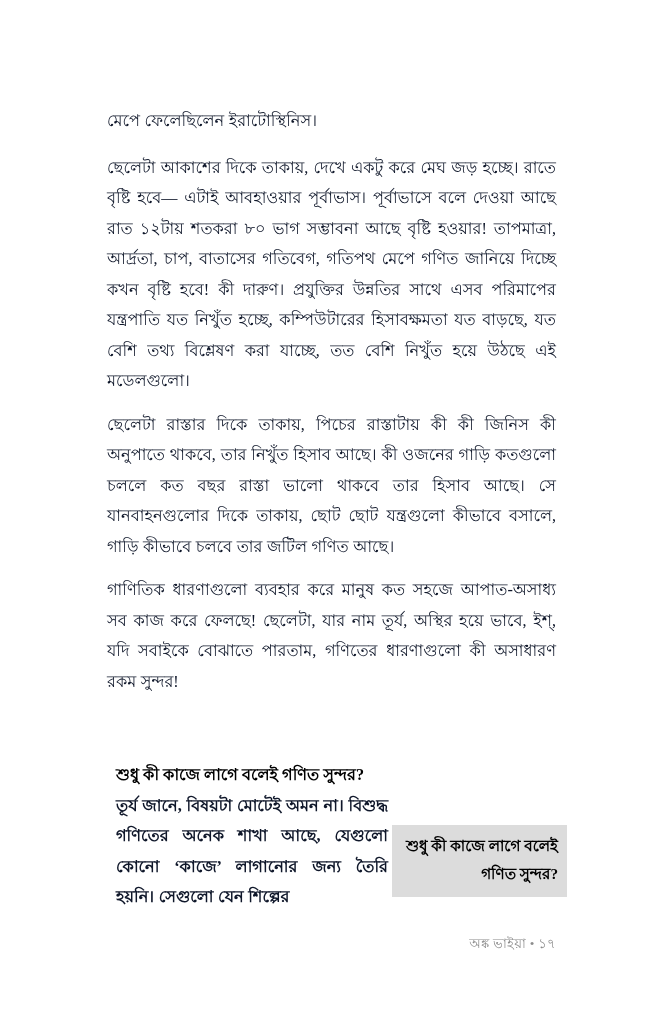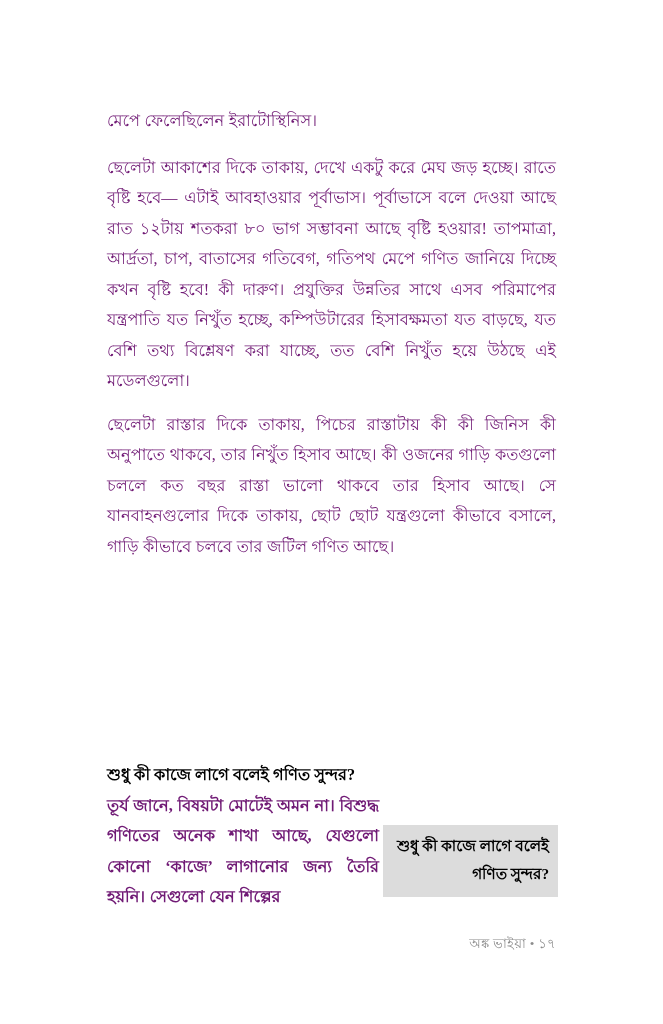--- a/index.html
+++ b/index.html
@@ -33,21 +33,21 @@
   }
 
   .para {
     font-size: 16.2px;
     line-height: 30.5px;
     text-align: justify;
     text-justify: inter-word;
     margin: 0 0 13px 0;
     letter-spacing: 0;
     word-spacing: 0.5px;
-    color: #701a75;
+    color: #0f172a;
   }
 
   .para:last-child {
     margin-bottom: 0;
   }
 
   .para.tight {
     margin-bottom: 12px;
   }
 
@@ -63,21 +63,21 @@
     line-height: 30.5px;
     font-weight: bold;
     text-align: left;
     margin: 0 0 0 0;
     color: #000000;
   }
 
   
   #lower-zone {
     position: absolute;
-    left: 107px;
+    left: 116px;
     top: 760px;
     width: 451px;
   }
 
   #lower-zone .question-heading {
     margin-bottom: 0px;
   }
 
   .columns {
     position: relative;
@@ -140,20 +140,21 @@
 
   <div id="content">
 
     <p class="para frag">মেপে ফেলেছিলেন ইরাটোস্থিনিস।</p>
 
     <p class="para">ছেলেটা আকাশের দিকে তাকায়, দেখে একটু করে মেঘ জড় হচ্ছে। রাতে বৃষ্টি হবে— এটাই আবহাওয়ার পূর্বাভাস। পূর্বাভাসে বলে দেওয়া আছে রাত ১২টায় শতকরা ৮০ ভাগ সম্ভাবনা আছে বৃষ্টি হওয়ার! তাপমাত্রা, আর্দ্রতা, চাপ, বাতাসের গতিবেগ, গতিপথ মেপে গণিত জানিয়ে দিচ্ছে কখন বৃষ্টি হবে! কী দারুণ। প্রযুক্তির উন্নতির সাথে এসব পরিমাপের যন্ত্রপাতি যত নিখুঁত হচ্ছে, কম্পিউটারের হিসাবক্ষমতা যত বাড়ছে, যত বেশি তথ্য বিশ্লেষণ করা যাচ্ছে, তত বেশি নিখুঁত হয়ে উঠছে এই মডেলগুলো।</p>
 
     <p class="para">ছেলেটা রাস্তার দিকে তাকায়, পিচের রাস্তাটায় কী কী জিনিস কী অনুপাতে থাকবে, তার নিখুঁত হিসাব আছে। কী ওজনের গাড়ি কতগুলো চললে কত বছর রাস্তা ভালো থাকবে তার হিসাব আছে। সে যানবাহনগুলোর দিকে তাকায়, ছোট ছোট যন্ত্রগুলো কীভাবে বসালে, গাড়ি কীভাবে চলবে তার জটিল গণিত আছে।</p>
 
 
+    <p class="para tight">গাণিতিক ধারণাগুলো ব্যবহার করে মানুষ কত সহজে আপাত-অসাধ্য সব কাজ করে ফেলছে! ছেলেটা, যার নাম তূর্য, অস্থির হয়ে ভাবে, ইশ্, যদি সবাইকে বোঝাতে পারতাম, গণিতের ধারণাগুলো কী অসাধারণ রকম সুন্দর!</p>
 
   </div>
 
   <div id="lower-zone">
 
     <div class="question-heading">শুধু কী কাজে লাগে বলেই গণিত সুন্দর?</div>
 
     <div class="columns clearfix">
 
       <div class="col-left">

